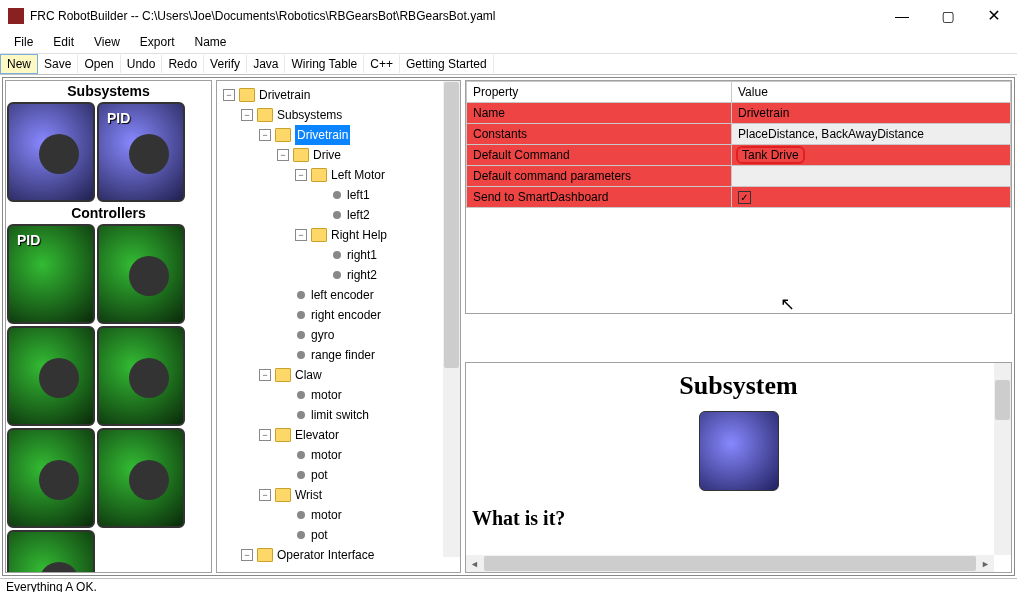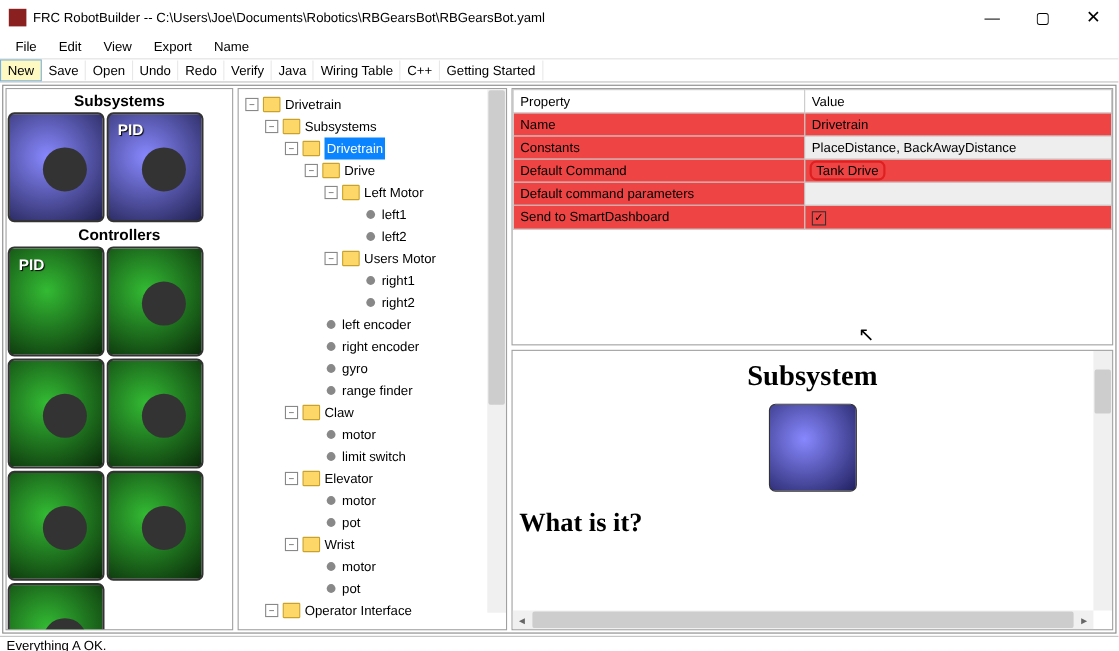--- a/index.html
+++ b/index.html
@@ -29,38 +29,38 @@
   .treepane .scrollbar-v .thumb { width:15px; margin:1px; height:60%; background:#cdcdcd; border-radius:2px;}
   .tree { padding:4px 2px; font-size:12px; line-height:20px;}
   .tree-row { display:flex; align-items:center; height:20px; white-space:nowrap;}
   .tree-row .indent { display:inline-block;}
   .tree-row .expander { width:12px; height:12px; border:1px solid #888; display:inline-flex; align-items:center; justify-content:center; font-size:9px; margin-right:4px; background:#fff; color:#555;}
   .tree-row .noexpander { width:12px; display:inline-block; margin-right:4px;}
   .tree-row .folder { width:16px; height:14px; background:#fdd868; border:1px solid #c9a22a; border-radius:1px; margin-right:4px; display:inline-block;}
   .tree-row .leafdot { width:8px; height:8px; background:#888; border-radius:50%; margin:0 6px 0 4px; display:inline-block;}
   .tree-row .label { }
   .tree-row.selected .label { background:#0a84ff; color:#fff; padding:0 2px;}
-  .rightpane { flex:1; display:flex; flex-direction:column; margin:2px;}
+  .rightpane { flex:1; display:flex; flex-direction:column; margin:2px;gap:44px;}
   .proptable { border:1px solid #a0a0a0; flex:0 0 auto; height:234px; position:relative; overflow:hidden;}
   .proptable table { width:100%; border-collapse:collapse;}
   .proptable th { text-align:left; font-weight:normal; padding:3px 6px; background:#fff; border:1px solid #c8c8c8;}
   .proptable td { padding:3px 6px; border:1px solid #c8c8c8; background:#ef4444;}
   .proptable td.greycell { background:#eee;}
   .proptable td .highlight { border:2px solid #e02020; border-radius:6px; padding:0 4px; display:inline-block; margin:-2px -2px;}
   .proptable .checkbox { width:13px; height:13px; border:1px solid #333; display:inline-flex; align-items:center; justify-content:center; font-size:10px;}
   .docpane { border:1px solid #a0a0a0; flex:1; margin-top:4px; position:relative; overflow:hidden;}
   .docpane .scrollbar-v { position:absolute; right:0; top:0; bottom:17px; width:17px; background:#f0f0f0;}
   .docpane .scrollbar-v .thumb { width:15px; margin:17px 1px 1px 1px; height:40px; background:#cdcdcd; border-radius:2px;}
   .docpane .scrollbar-h { position:absolute; left:0; right:17px; bottom:0; height:17px; background:#f0f0f0; display:flex; align-items:center;}
   .docpane .scrollbar-h .arrow { width:17px; text-align:center; color:#666; font-size:9px;}
   .docpane .scrollbar-h .thumb { flex:1; height:15px; margin:1px; background:#cdcdcd; border-radius:2px;}
   .docpane .doc-content { padding:0; text-align:center;}
   .docpane h1 { font-family: Georgia, serif; font-size:26px; font-weight:bold; margin:8px 0 10px;}
   .docpane .subsys-icon { width:80px; height:80px; margin:8px auto; background:radial-gradient(circle at 40% 40%,#88f,#202060); border-radius:6px; border:1px solid #333;}
-  .docpane h2 { font-family:Georgia, serif; font-size:24px; font-weight:bold; text-align:left; padding:8px 0 0 6px;}
+  .docpane h2 { font-family:Georgia, serif; font-size:20px; font-weight:bold; text-align:left; padding:8px 0 0 6px;}
   .statusbar { height:18px; padding:1px 6px; font-size:12px; border-top:1px solid #c0c0c0;}
   .cursor { position:absolute; top:293px; left:780px; font-size:18px; pointer-events:none;}
 </style>
 </head>
 <body>
 
 <div class="titlebar">
   <span class="app-icon"></span>
   <span class="title">FRC RobotBuilder -- C:\Users\Joe\Documents\Robotics\RBGearsBot\RBGearsBot.yaml</span>
   <div class="winbtns">
@@ -170,21 +170,21 @@
         <div class="tree-row">
           <span class="indent" style="width: 94px;"></span>
           <span class="noexpander"></span>
           <span class="leafdot"></span>
           <span class="label">left2</span>
         </div>
         <div class="tree-row">
           <span class="indent" style="width: 76px;"></span>
           <span class="expander">−</span>
           <span class="folder"></span>
-          <span class="label">Users Motor</span>
+          <span class="label">Right Help</span>
         </div>
         <div class="tree-row">
           <span class="indent" style="width: 94px;"></span>
           <span class="noexpander"></span>
           <span class="leafdot"></span>
           <span class="label">right1</span>
         </div>
         <div class="tree-row">
           <span class="indent" style="width: 94px;"></span>
           <span class="noexpander"></span>

